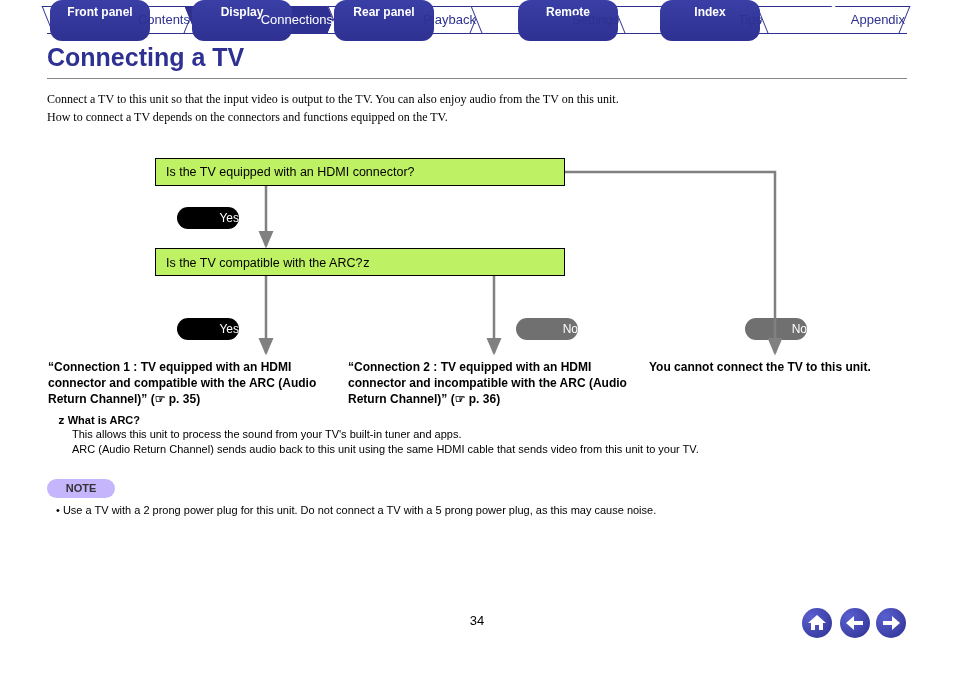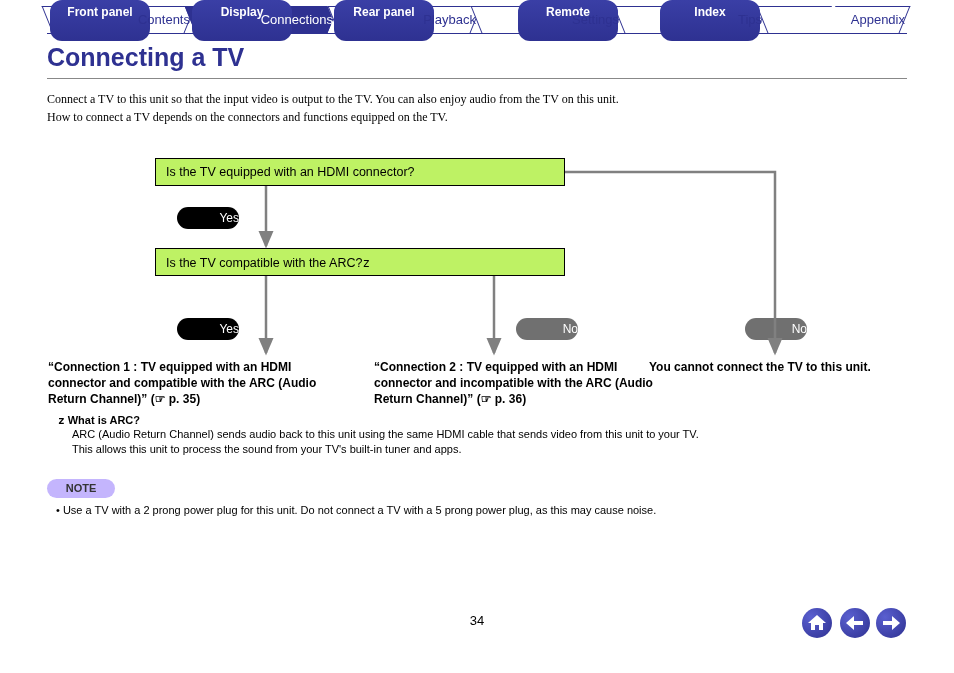--- a/index.html
+++ b/index.html
@@ -192,30 +192,30 @@
 
 <div class="pill yes" style="top:318px; left:177px;">Yes</div>
 
 <div class="pill no" style="top:318px; left:516px;">No</div>
 
 <div class="pill no" style="top:318px; left:745px;">No</div>
 
 <div class="result" style="left:48px; width:280px;">
   <span>“Connection 1 : TV equipped with an HDMI connector and compatible with the ARC (Audio Return Channel)” (</span><span class="page-ref"><span>☞</span> <span>p. 35)</span></span>
 </div>
-<div class="result" style="left:348px; width:280px;margin-left:26px;">
+<div class="result" style="left:348px; width:280px;">
   <span>“Connection 2 : TV equipped with an HDMI connector and incompatible with the ARC (Audio Return Channel)” (</span><span class="page-ref"><span>☞</span> <span>p. 36)</span></span>
 </div>
 <div class="result" style="left:649px; width:252px;">You cannot connect the TV to this unit.</div>
 
 <div class="what-is">
   <div class="title"><span class="mark">z</span> <span>What is ARC?</span></div>
   <div class="body">
+    <div>This allows this unit to process the sound from your TV's built-in tuner and apps.</div>
     <div>ARC (Audio Return Channel) sends audio back to this unit using the same HDMI cable that sends video from this unit to your TV.</div>
-    <div>This allows this unit to process the sound from your TV's built-in tuner and apps.</div>
   </div>
 </div>
 
 <div class="note-pill">NOTE</div>
 <div class="note-body">
   <span>• </span><span>Use a TV with a 2 prong power plug for this unit. Do not connect a TV with a 5 prong power plug, as this may cause noise.</span>
 </div>
 
 <svg class="arrows">
   <defs>

